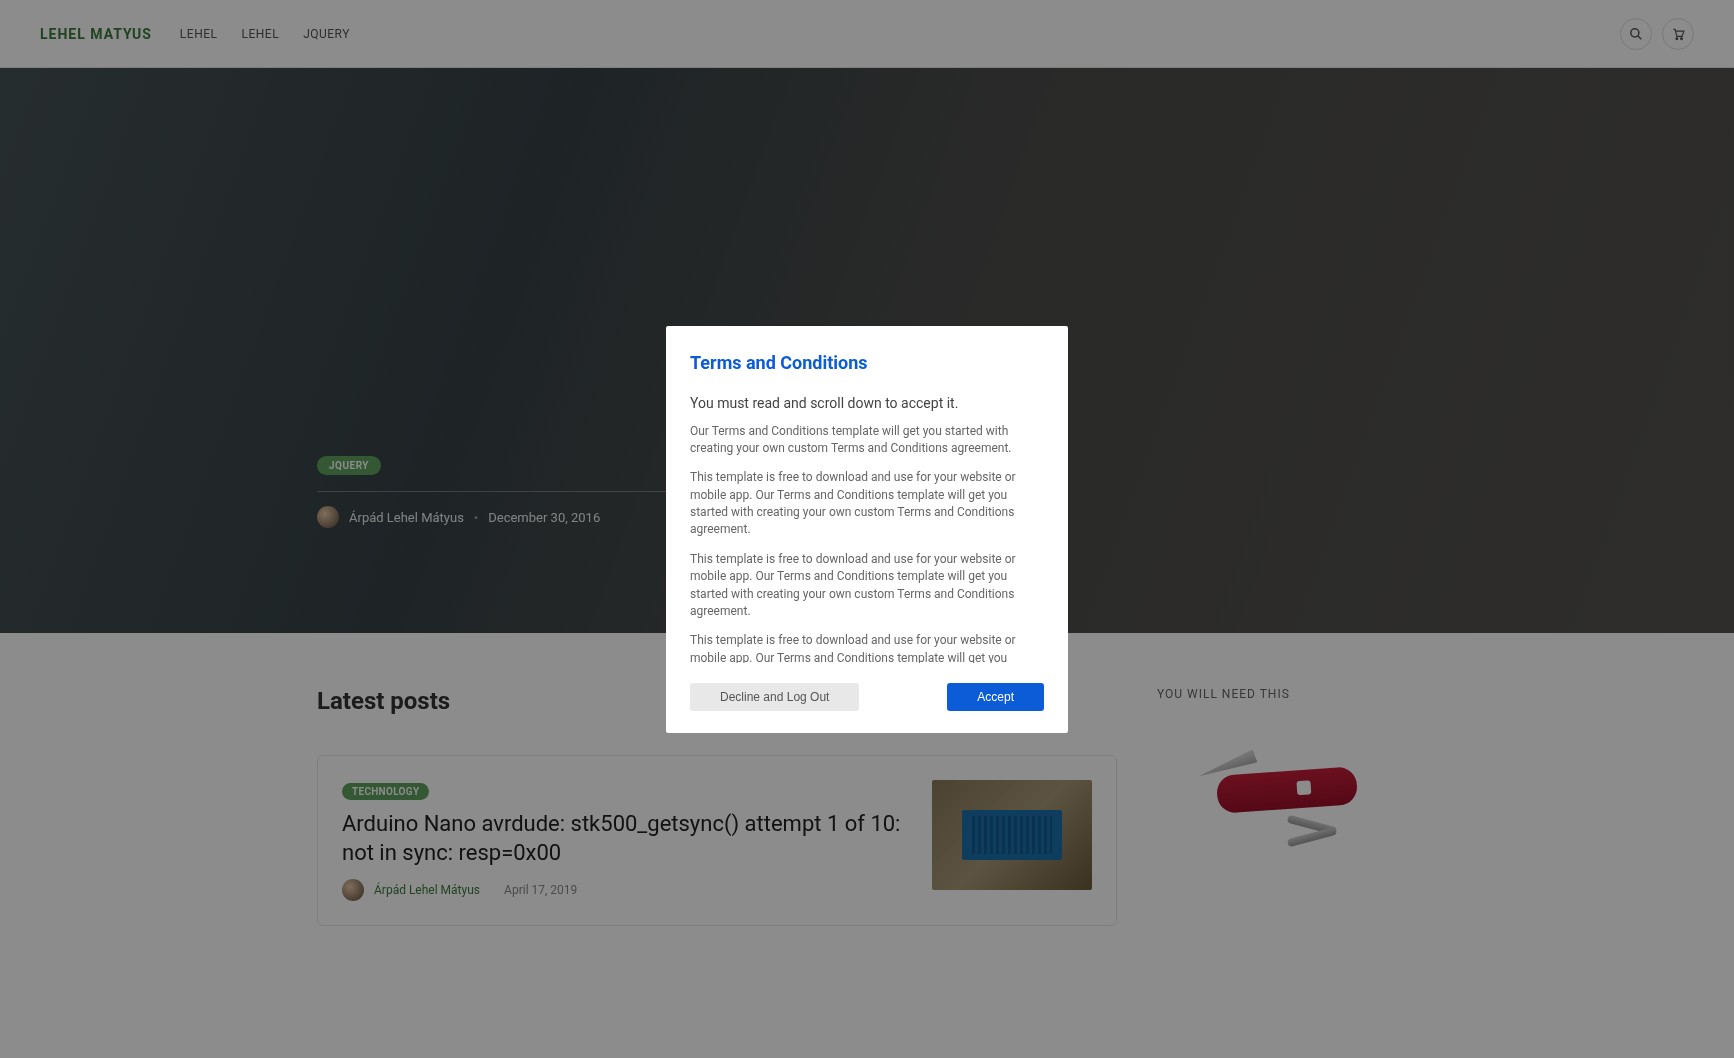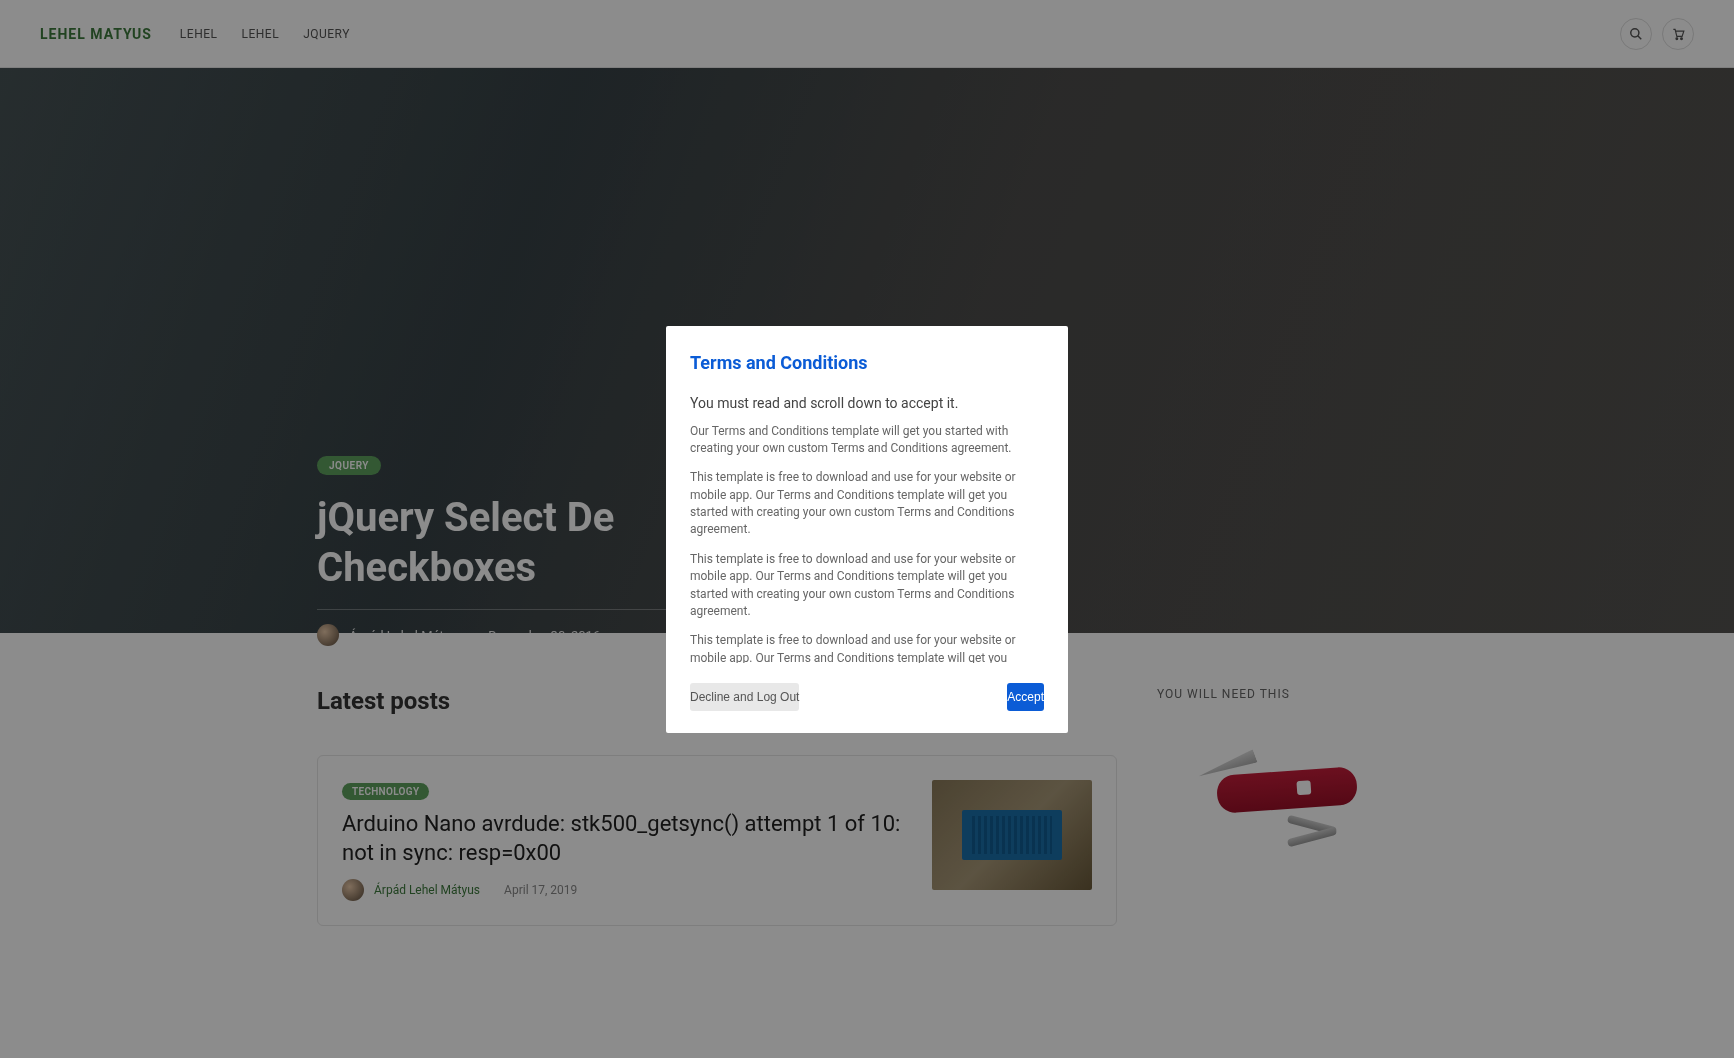--- a/index.html
+++ b/index.html
@@ -251,21 +251,21 @@
   line-height: 1.45;
 }
 .modal-scroll p { margin-bottom: 12px; }
 .modal-footer {
   display: flex;
   justify-content: space-between;
   margin-top: 20px;
 }
 .btn {
   font-size: 12px;
-  padding: 7px 0;
+  padding: 7px 30px;
   border-radius: 3px;
   border: none;
   cursor: pointer;
   text-align: right;
 }
 .btn-decline {
   background: #e8e8e8;
   color: #555;
 }
 .btn-accept {
@@ -307,24 +307,20 @@
           <circle cx="10" cy="20" r="1.5" fill="currentColor"></circle>
           <circle cx="18" cy="20" r="1.5" fill="currentColor"></circle>
         </svg>
     </button>
   </div>
 </div>
 
 <div class="hero">
   <div class="hero-inner">
     <span class="badge">JQUERY</span>
-    <h1>
-      <span>jQuery Select De</span><br>
-      <span>Checkboxes</span>
-    </h1>
     <div class="hero-divider"></div>
     <div class="hero-meta">
       <span class="avatar"></span>
       <span>Árpád Lehel Mátyus</span>
       <span class="sep">•</span>
       <span>December 30, 2016</span>
     </div>
   </div>
 </div>
 

